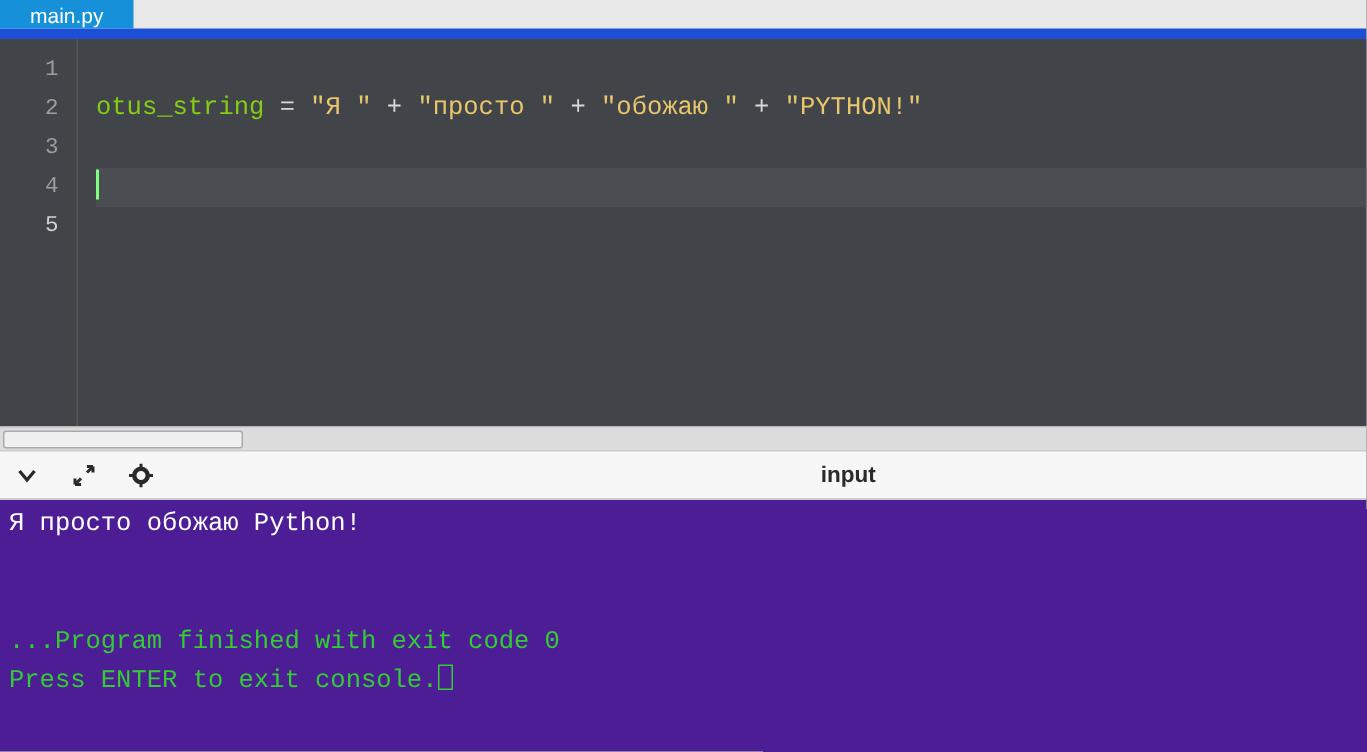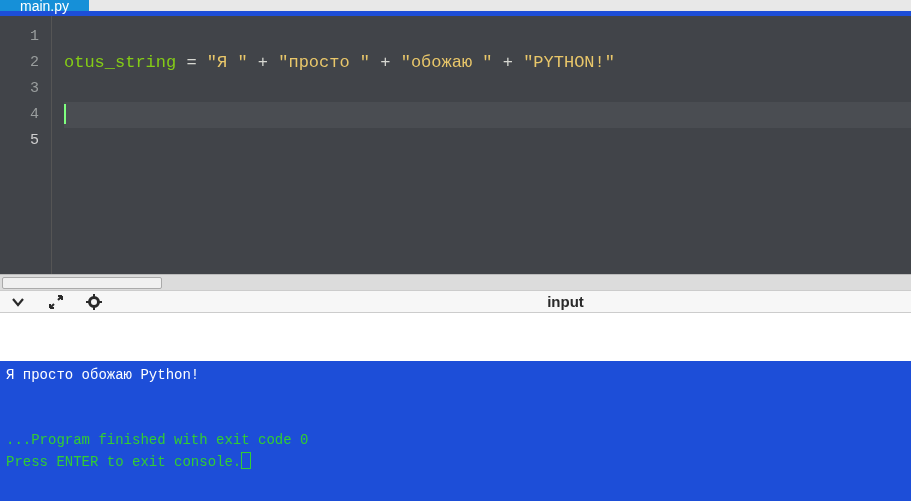--- a/index.html
+++ b/index.html
@@ -10,22 +10,22 @@
       width: 911px;
       height: 501px;
       overflow: hidden;
       display: flex;
       flex-direction: column;
     }
     
     .tabbar {
       display: flex;
       background: #e8e8e8;
-      height: 16px;
-      border-bottom: 5px solid #1d4ed8;
+      height: 26px;
+      border-bottom: 7px solid #1d4ed8;
     }
     .tab {
       padding: 3px 20px;
       font-family: Arial, sans-serif;
       font-size: 14px;
       color: #fff;
       background: #1690d8;
       display: flex;
       align-items: center;
     }
@@ -96,21 +96,21 @@
       left: 2px;
       top: 2px;
       height: 12px;
       width: 160px;
       background: #f0f0f0;
       border: 1px solid #aaa;
       border-radius: 2px;
     }
     
     .toolbar {
-      height: 23px;
+      height: 33px;
       background: #f7f7f7;
       border-top: 1px solid #ccc;
       border-bottom: 1px solid #ccc;
       display: flex;
       align-items: center;
       padding-left: 8px;
     }
     .tool-icon {
       width: 20px;
       height: 20px;
@@ -130,27 +130,26 @@
       color: #2a2a2a;
       position: absolute;
       left: 50%;
       transform: translateX(-50%);
       margin-left: 110px;
     }
     .toolbar { position: relative; }
     
     .console {
       flex: 1;
-      background: #1d4ed8;
+      background: #4c1d95;
       color: #fff;
       padding: 4px 6px;
-      font-size: 14px;
+      font-size: 17px;
       line-height: 1.55;
       white-space: pre;
-      margin-top: 48px;
     }
     .con-out { color: #fff; }
     .con-green { color: #32cd32; }
     .con-cursor {
       display: inline-block;
       width: 10px;
       height: 17px;
       border: 1px solid #32cd32;
       vertical-align: middle;
       position: relative;

